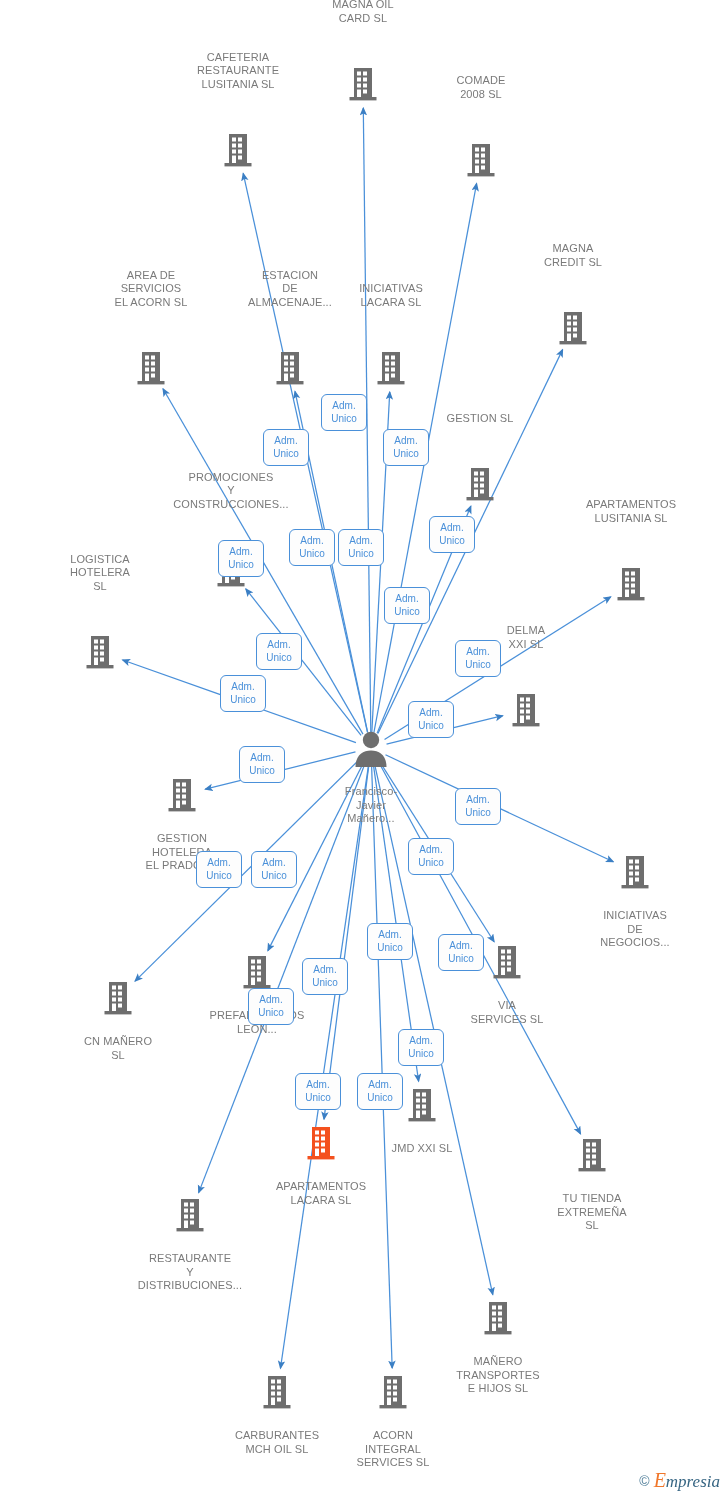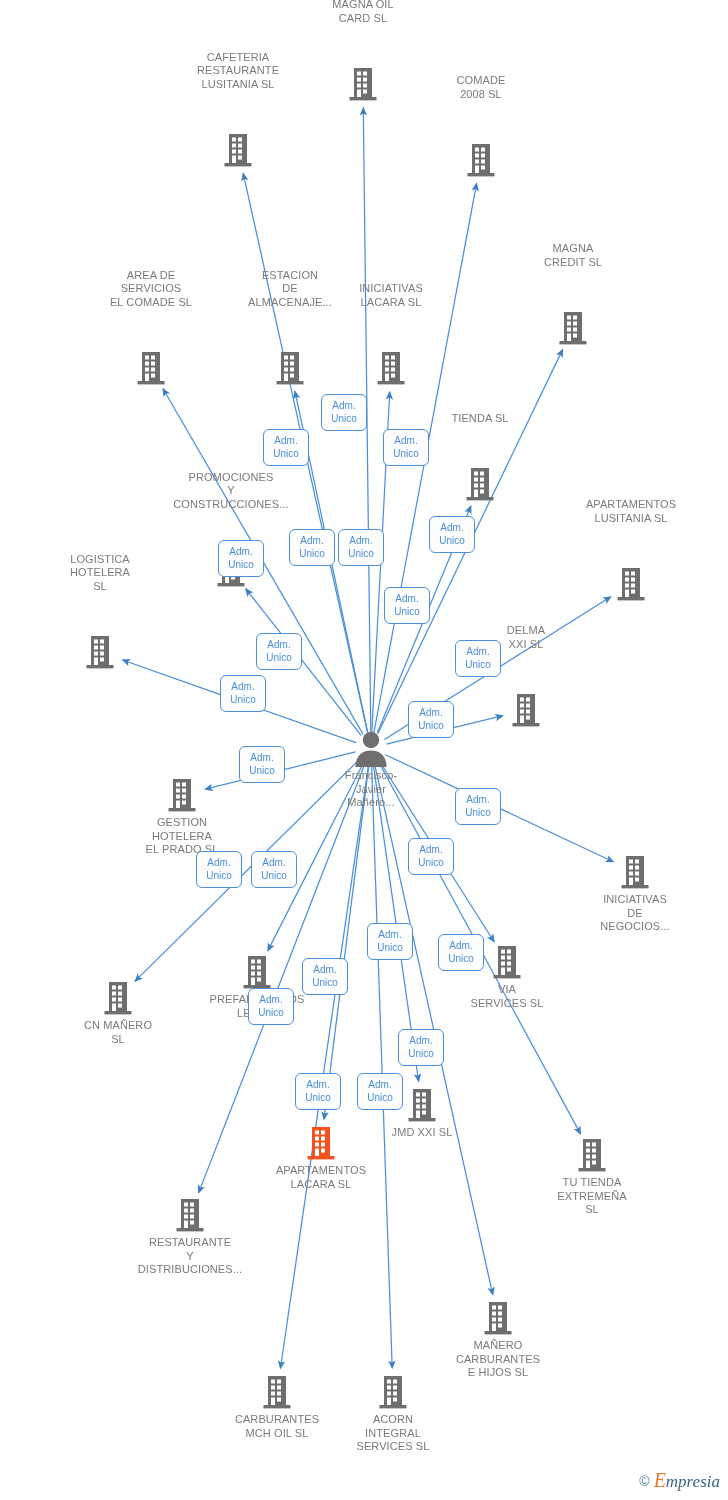--- a/index.html
+++ b/index.html
@@ -30,21 +30,21 @@
     width:150px;
     text-align:center;
     font-size:11px;
     line-height:13.5px;
     color:#7a7a7a;
     letter-spacing:.1px;
     white-space:pre-line;
     pointer-events:none;
   }
   .node.label-above .caption{bottom:40px;}
-  .node.label-below .caption{top:40px;}
+  .node.label-below .caption{top:56px;}
 
   .node.person .glyph{width:40px;height:38px;}
   .node.focus .caption{color:#7a7a7a;}
 
   
   .edge-label{
     position:absolute;
     box-sizing:border-box;
     width:46px;
     padding:4px 2px 5px 2px;
@@ -196,21 +196,21 @@
       <rect x="11" y="12.5" width="4" height="4"></rect>
       <rect x="17" y="12.5" width="4" height="4"></rect>
       <rect x="11" y="18.5" width="4" height="4"></rect>
       <rect x="17" y="18.5" width="4" height="4"></rect>
       <rect x="11" y="24.5" width="4" height="7.5"></rect>
       <rect x="17" y="24.5" width="4" height="4"></rect>
     </g>
   </svg>
         <div class="caption">AREA DE
 SERVICIOS
-EL COMADE SL</div>
+EL ACORN SL</div>
       </div>
       <div class="node label-above" style="left: 290px; top: 349px;">
         <svg class="glyph" viewBox="0 0 34 38" xmlns="http://www.w3.org/2000/svg">
     <rect x="8" y="3" width="18" height="29" fill="#6e6e6e"></rect>
     <rect x="3.5" y="32" width="27" height="3.4" fill="#6e6e6e"></rect>
     <g fill="#ffffff">
       <rect x="11" y="6.5" width="4" height="4"></rect>
       <rect x="17" y="6.5" width="4" height="4"></rect>
       <rect x="11" y="12.5" width="4" height="4"></rect>
       <rect x="17" y="12.5" width="4" height="4"></rect>
@@ -250,21 +250,21 @@
       <rect x="11" y="6.5" width="4" height="4"></rect>
       <rect x="17" y="6.5" width="4" height="4"></rect>
       <rect x="11" y="12.5" width="4" height="4"></rect>
       <rect x="17" y="12.5" width="4" height="4"></rect>
       <rect x="11" y="18.5" width="4" height="4"></rect>
       <rect x="17" y="18.5" width="4" height="4"></rect>
       <rect x="11" y="24.5" width="4" height="7.5"></rect>
       <rect x="17" y="24.5" width="4" height="4"></rect>
     </g>
   </svg>
-        <div class="caption">TIENDA SL</div>
+        <div class="caption">GESTION SL</div>
       </div>
       <div class="node label-above" style="left: 631px; top: 565px;">
         <svg class="glyph" viewBox="0 0 34 38" xmlns="http://www.w3.org/2000/svg">
     <rect x="8" y="3" width="18" height="29" fill="#6e6e6e"></rect>
     <rect x="3.5" y="32" width="27" height="3.4" fill="#6e6e6e"></rect>
     <g fill="#ffffff">
       <rect x="11" y="6.5" width="4" height="4"></rect>
       <rect x="17" y="6.5" width="4" height="4"></rect>
       <rect x="11" y="12.5" width="4" height="4"></rect>
       <rect x="17" y="12.5" width="4" height="4"></rect>
@@ -489,21 +489,21 @@
       <rect x="17" y="6.5" width="4" height="4"></rect>
       <rect x="11" y="12.5" width="4" height="4"></rect>
       <rect x="17" y="12.5" width="4" height="4"></rect>
       <rect x="11" y="18.5" width="4" height="4"></rect>
       <rect x="17" y="18.5" width="4" height="4"></rect>
       <rect x="11" y="24.5" width="4" height="7.5"></rect>
       <rect x="17" y="24.5" width="4" height="4"></rect>
     </g>
   </svg>
         <div class="caption">MAÑERO
-CARBURANTES
+TRANSPORTES
 E HIJOS SL</div>
       </div>
       <div class="node label-below" style="left: 277px; top: 1373px;">
         <svg class="glyph" viewBox="0 0 34 38" xmlns="http://www.w3.org/2000/svg">
     <rect x="8" y="3" width="18" height="29" fill="#6e6e6e"></rect>
     <rect x="3.5" y="32" width="27" height="3.4" fill="#6e6e6e"></rect>
     <g fill="#ffffff">
       <rect x="11" y="6.5" width="4" height="4"></rect>
       <rect x="17" y="6.5" width="4" height="4"></rect>
       <rect x="11" y="12.5" width="4" height="4"></rect>

